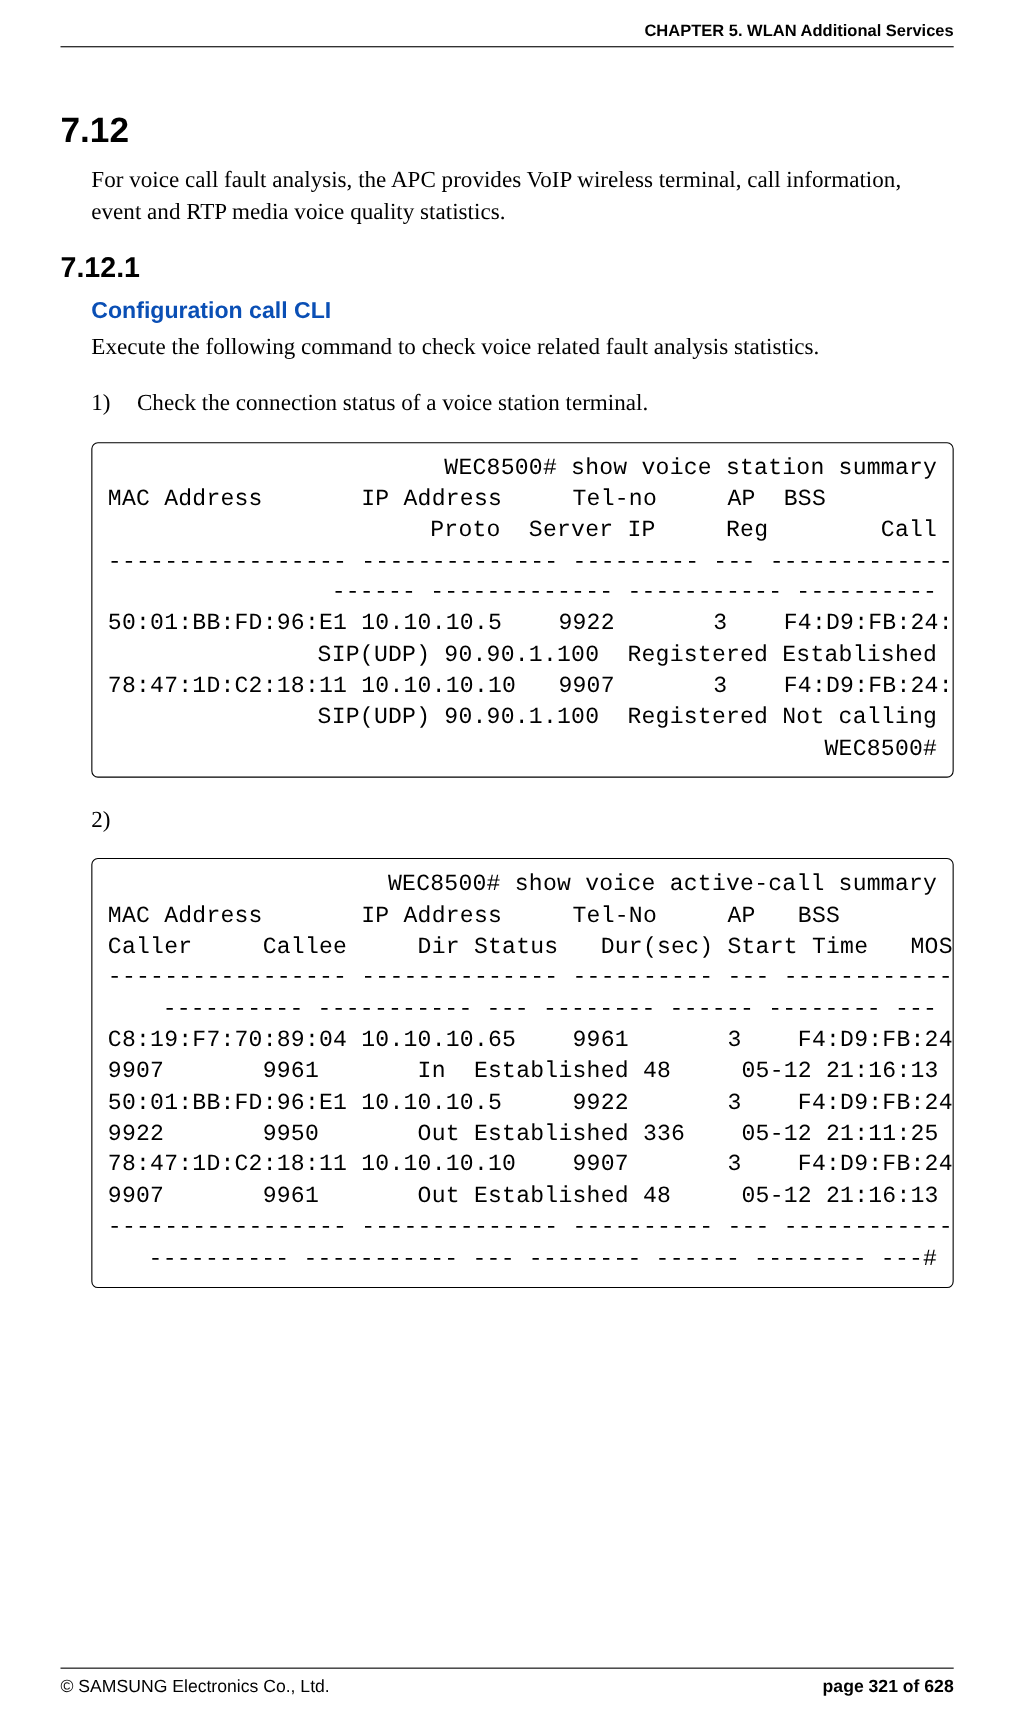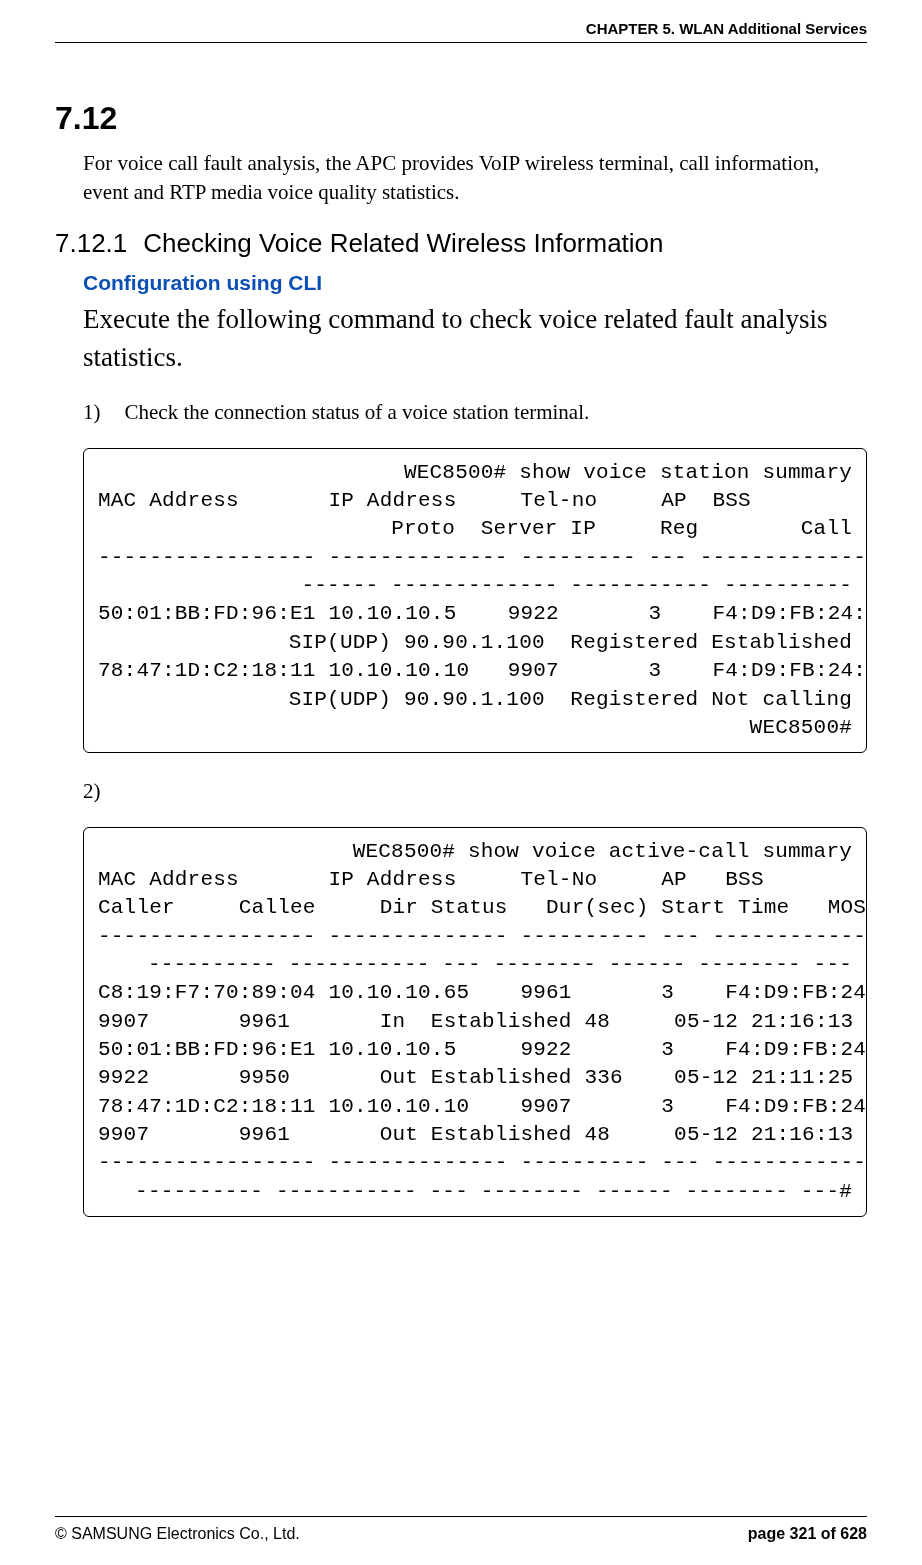--- a/index.html
+++ b/index.html
@@ -46,39 +46,39 @@
     }
     h1.section-title .num { flex-shrink: 0; }
     .para {
       font-size: 21px;
       line-height: 1.4;
       margin-left: 28px;
       margin-bottom: 16px;
     }
     h2.subsection-title {
       font-family: Arial, Helvetica, sans-serif;
-      font-weight: normal;
+      font-weight: bold;
       font-size: 26px;
       color: #000;
       margin-top: 20px;
       margin-bottom: 12px;
       display: flex;
       gap: 16px;
     }
     h2.subsection-title .num { flex-shrink: 0; }
     .config-heading {
       font-family: Arial, Helvetica, sans-serif;
       font-weight: bold;
       font-size: 21px;
       color: #0a4fb5;
       margin-left: 28px;
       margin-bottom: 6px;
     }
     .subpara {
-      font-size: 27px;
+      font-size: 21px;
       line-height: 1.4;
       margin-left: 28px;
       margin-bottom: 22px;
     }
     .list-item {
       font-size: 21px;
       line-height: 1.4;
       margin-left: 28px;
       margin-bottom: 20px;
       display: flex;
@@ -130,24 +130,23 @@
 <div class="content">
 
   <h1 class="section-title">
     <span class="num">7.12</span>
   </h1>
 
   <p class="para">For voice call fault analysis, the APC provides VoIP wireless terminal, call information, event and RTP media voice quality statistics.</p>
 
   <h2 class="subsection-title">
     <span class="num">7.12.1</span>
-    <span>Checking Voice Related Wireless Information</span>
   </h2>
 
-  <div class="config-heading">Configuration using CLI</div>
+  <div class="config-heading">Configuration call CLI</div>
 
   <p class="subpara">Execute the following command to check voice related fault analysis statistics.</p>
 
   <div class="list-item">
     <span class="li-num">1)</span>
     <span>Check the connection status of a voice station terminal.</span>
   </div>
 
   <div class="code-box">WEC8500# show voice station summary
 MAC Address       IP Address     Tel-no     AP  BSS               WLAN

